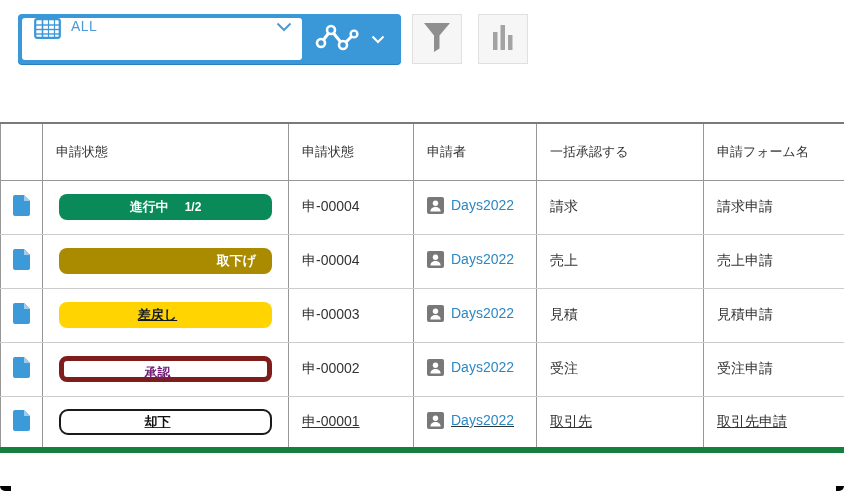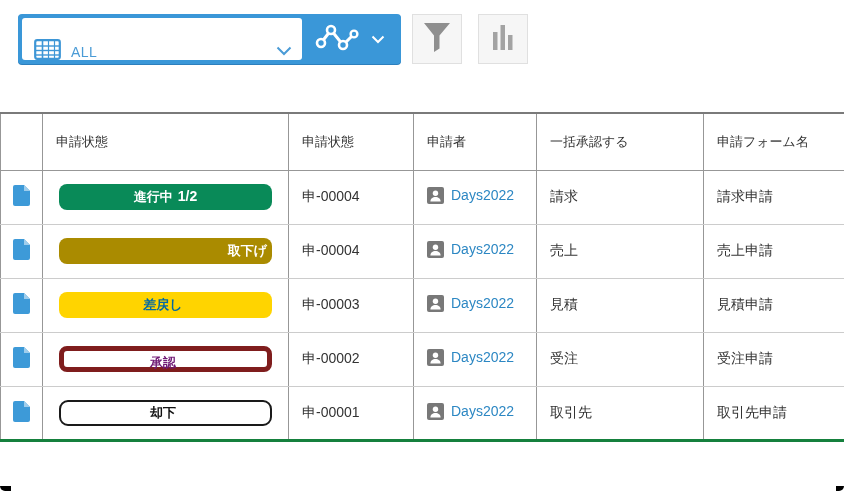--- a/index.html
+++ b/index.html
@@ -4,54 +4,54 @@
 <style>
   * { margin:0; padding:0; box-sizing:border-box; }
   html,body { width:844px; height:491px; background:#fff; overflow:hidden;
     font-family:"Liberation Sans","DejaVu Sans",sans-serif; }
   .stage { position:relative; width:844px; height:491px; background:#fff; overflow:hidden; }
 
   
   .toolbar { position:absolute; top:14px; left:18px; display:flex; align-items:center; }
   .view-selector { width:383px; height:50px; background:#3a97d8; border-radius:4px;
     display:flex; align-items:stretch; padding:4px; box-shadow:0 1px 0 #2c7fbd; }
-  .view-select { flex:1; background:#fff; border-radius:3px; display:flex; align-items:flex-end;
+  .view-select { flex:1; background:#fff; border-radius:3px; display:flex; align-items:flex-start;
     padding:0 10px 0 12px; cursor:pointer; }
   .view-select .grid-ic { margin-right:10px; display:flex; }
   .view-label { color:#4a9bd6; font-size:14px; letter-spacing:.5px; flex:1; }
   .chart-toggle { width:95px; display:flex; align-items:center; justify-content:center; gap:10px; cursor:pointer; }
 
   .icon-btn { width:50px; height:50px; background:#f6f6f6; border:1px solid #e0e0e0;
     display:flex; align-items:center; justify-content:center; cursor:pointer; }
   .btn-filter { margin-left:11px; }
   .btn-chart  { margin-left:16px; }
   .bulk-btn { margin-left:14px; height:50px; min-width:128px; padding:0 16px;
     background:#3a97d8; border:none; border-bottom:2px solid #2c7fbd; color:#fff;
     font-size:15px; font-weight:bold; font-family:inherit; cursor:pointer; }
 
   
-  .table-wrap { position:absolute; top:112px; left:0; width:844px; overflow:hidden; }
+  .table-wrap { position:absolute; top:122px; left:0; width:844px; overflow:hidden; }
   table { width:880px; border-collapse:collapse; table-layout:fixed; }
   col.c0{width:42px;} col.c1{width:246px;} col.c2{width:125px;}
   col.c3{width:123px;} col.c4{width:167px;} col.c5{width:177px;}
   th { height:57px; border-top:2px solid #7a7a7a; border-bottom:1px solid #979797;
     border-left:1px solid #979797; text-align:left; vertical-align:middle;
     font-weight:normal; font-size:13px; color:#333; padding-left:13px; background:#fff; }
   td { height:54px; border-left:1px solid #979797; border-bottom:1px solid #cccccc;
     vertical-align:middle; font-size:14px; color:#333; padding-left:13px; background:#fff; }
-  tr.last td { border-bottom:3px solid #15803d; }
+  tr.last td { border-bottom:6px solid #15803d;text-decoration:underline; }
   td.icon-cell { padding-left:0; text-align:center; }
   td.status-cell { padding:0 16px; }
 
   .badge { display:block; height:26px; line-height:25px; border-radius:8px;
     text-align:center; font-size:13px; font-weight:bold; cursor:pointer; }
-  .badge .sfx { font-size:14px; margin-left:5px; }
+  .badge .sfx { font-size:12px; margin-left:16px; }
   .badge-progress  { background:#098a58; color:#fff; }
   .badge-withdrawn { background:#aa8b00; color:#fff;text-align:right; }
-  .badge-remanded  { background:#ffd400; color:#0369a1; }
+  .badge-remanded  { background:#ffd400; color:#0f172a;text-decoration:underline; }
   .badge-approved  { background:#fff; color:#701a75; border:5px solid #7f1d1d; line-height:23px; }
   .badge-rejected  { background:#fff; color:#111; border:2px solid #1a1a1a; line-height:21px; border-radius:9px; }
 
   .user-link { color:#2c87c3; text-decoration:none; cursor:pointer; }
   .user-cell-inner { display:flex; align-items:flex-start; gap:7px; }
 
   
   .frame-corner { position:absolute; bottom:0; height:5px; background:#000; }
   .frame-corner.fl { left:0; width:11px; border-bottom-left-radius:5px; }
   .frame-corner.fr { right:0; width:8px; border-bottom-right-radius:5px; }

